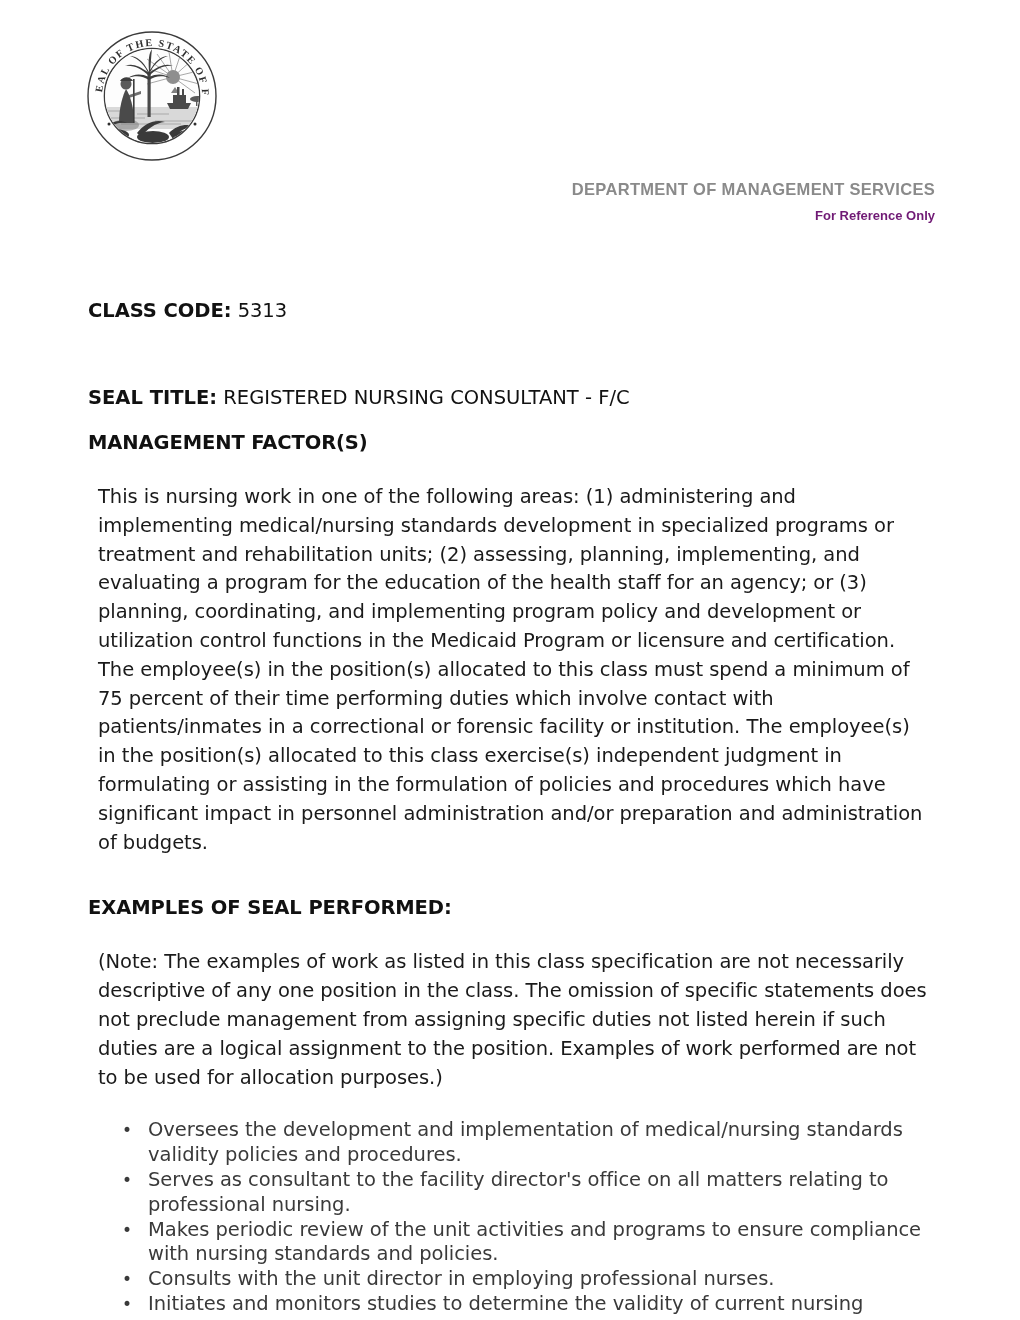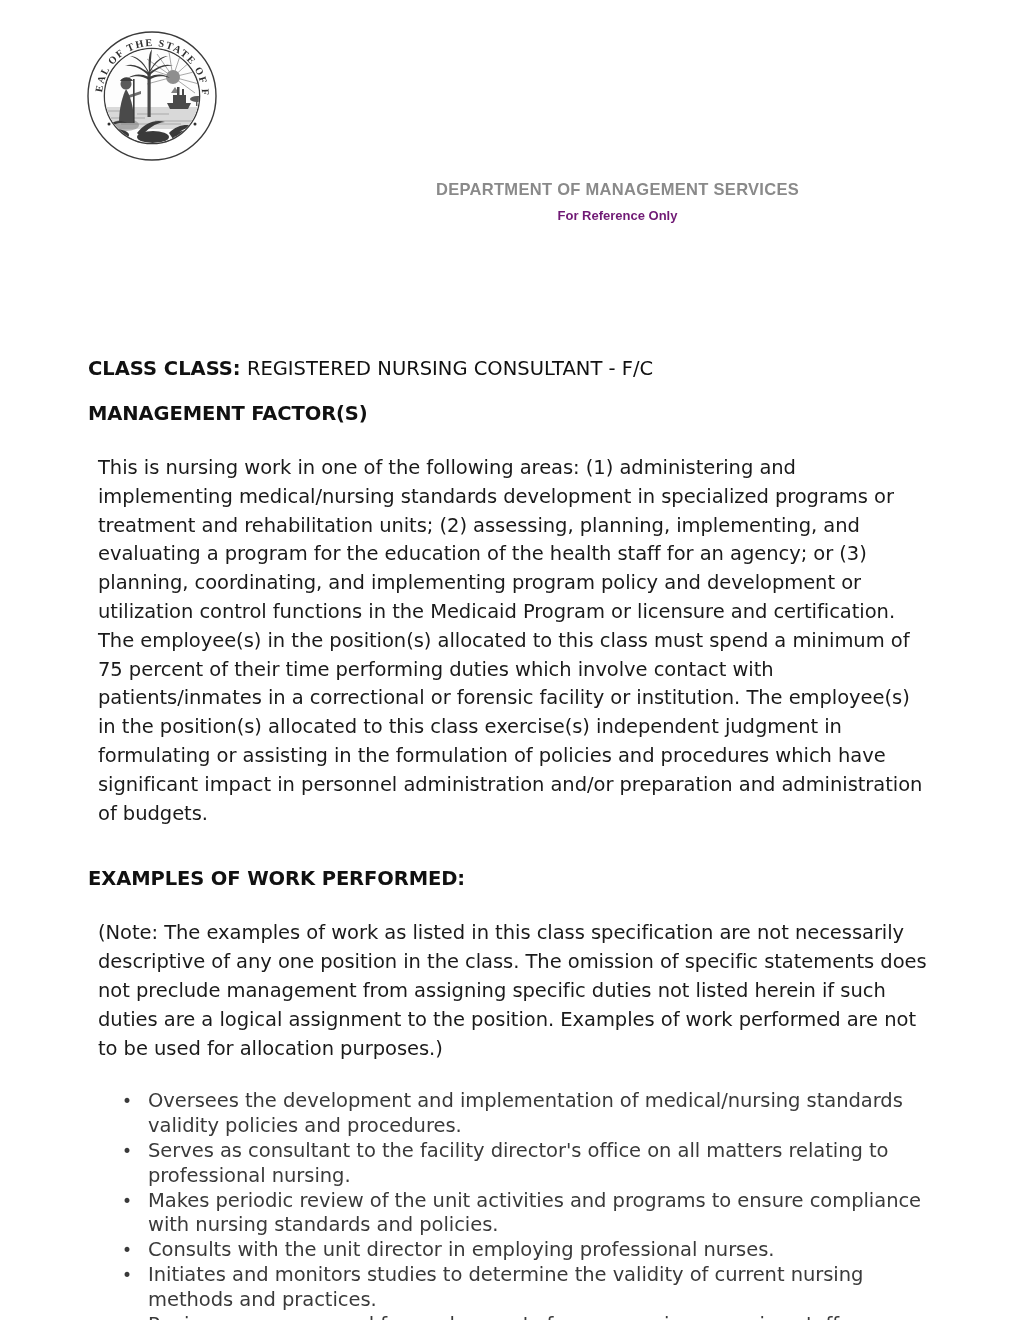--- a/index.html
+++ b/index.html
@@ -34,21 +34,21 @@
     height: 134px;
   }
   .seal-wrap svg { display: block; width: 134px; height: 134px; }
 
   
   .doc-header {
     position: absolute;
     left: 300px;
     top: 178px;
     width: 635px;
-    text-align: center;
+    text-align: right;
   }
   .doc-header .org {
     font-family: "Liberation Sans", sans-serif;
     font-size: 16.5px;
     font-weight: bold;
     letter-spacing: 0.3px;
     color: #8a8a8a;
     line-height: 22px;
     white-space: nowrap;
   }
@@ -235,39 +235,43 @@
     </svg>
   </div>
 
   <div class="doc-header">
     <div class="org">DEPARTMENT OF MANAGEMENT SERVICES</div>
     <div class="sub">For Reference Only</div>
   </div>
 
   <div class="content">
 
+    <div class="meta-line">
+      <span class="lbl">CLASS CODE:</span>
+      <span class="val">5313</span>
+    </div>
 
     <div class="spacer-lg"></div>
 
     <div class="title-line">
-      <span class="lbl">CLASS CLASS:</span>
+      <span class="lbl">SEAL TITLE:</span>
       <span class="val">REGISTERED NURSING CONSULTANT - F/C</span>
     </div>
 
     <div class="spacer-sm"></div>
 
     <div class="section-head">MANAGEMENT FACTOR(S)</div>
 
     <div class="spacer-sm"></div>
 
     <p class="para">This is nursing work in one of the following areas:  (1) administering and implementing medical/nursing standards development in specialized programs or treatment and rehabilitation units; (2) assessing, planning, implementing, and evaluating a program for the education of the health staff for an agency; or (3) planning, coordinating, and implementing program policy and development or utilization control functions in the Medicaid Program or licensure and certification. The employee(s) in the position(s) allocated to this class must spend a minimum of 75 percent of their time performing duties which involve contact with patients/inmates in a correctional or forensic facility or institution.  The employee(s) in the position(s) allocated to this class exercise(s) independent judgment in formulating or assisting in the formulation of policies and procedures which have significant impact in personnel administration and/or preparation and administration of budgets.</p>
 
     <div class="spacer-md"></div>
 
-    <div class="section-head">EXAMPLES OF WORK PERFORMED:</div>
+    <div class="section-head">EXAMPLES OF SEAL PERFORMED:</div>
 
     <div class="spacer-sm"></div>
 
     <p class="para">(Note: The examples of work as listed in this class specification are not necessarily descriptive of any one position in the class. The omission of specific statements does not preclude management from assigning specific duties not listed herein if such duties are a logical assignment to the position. Examples of work performed are not to be used for allocation purposes.)</p>
 
     <div class="spacer-sm"></div>
 
     <ul class="bullets" id="bullet-list">
         <li>
           <span class="bullet-glyph">•</span>

